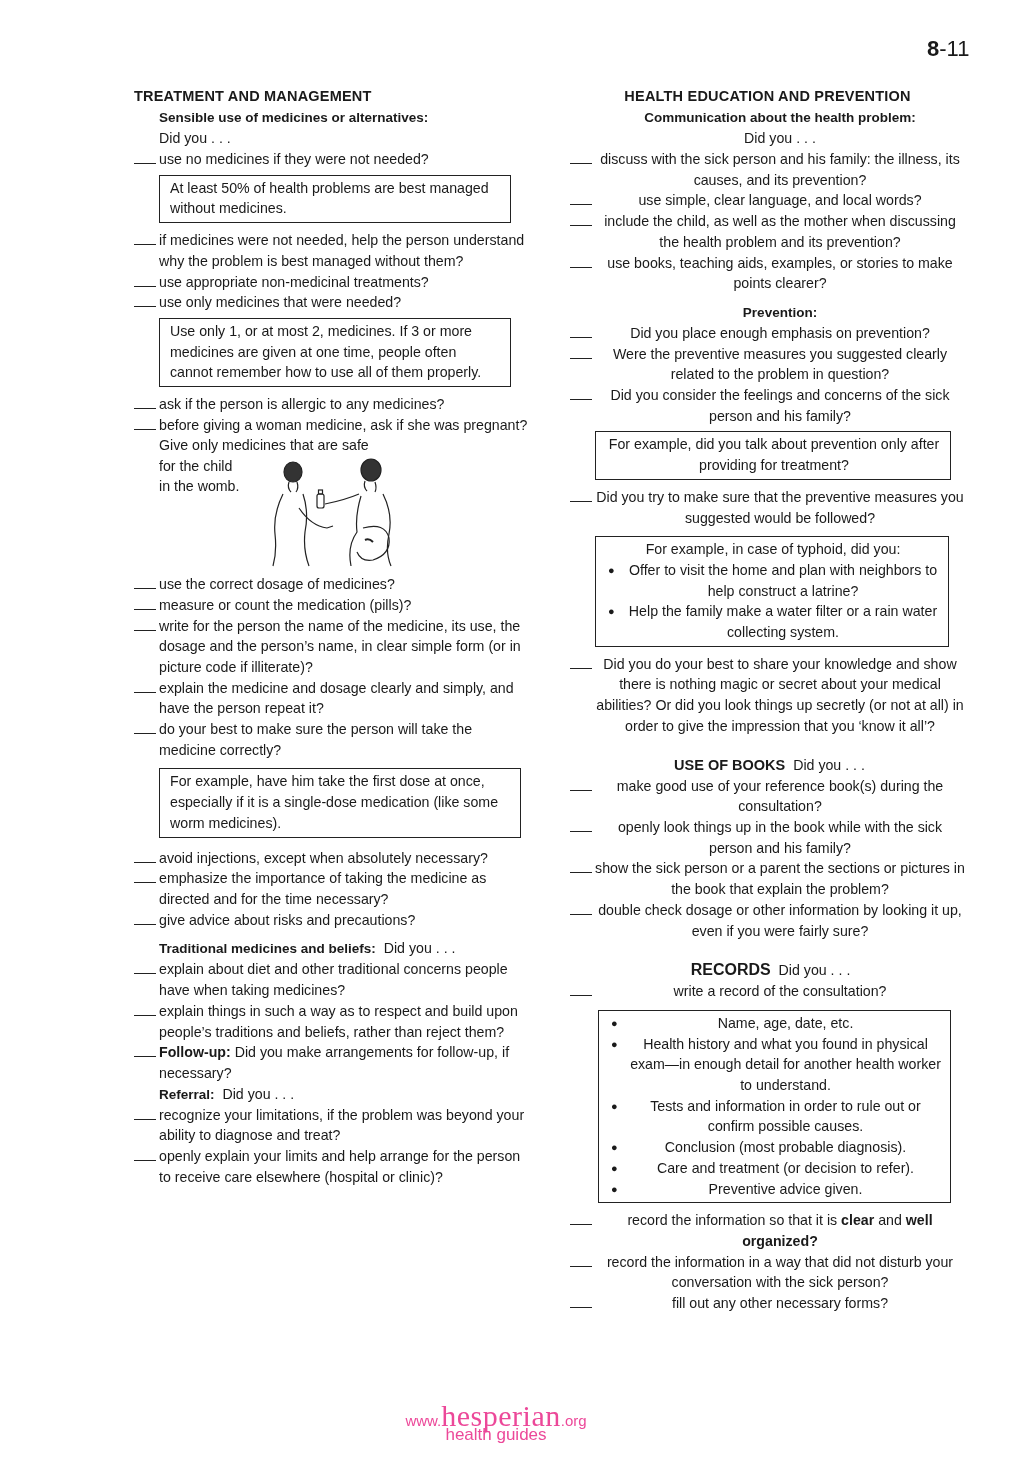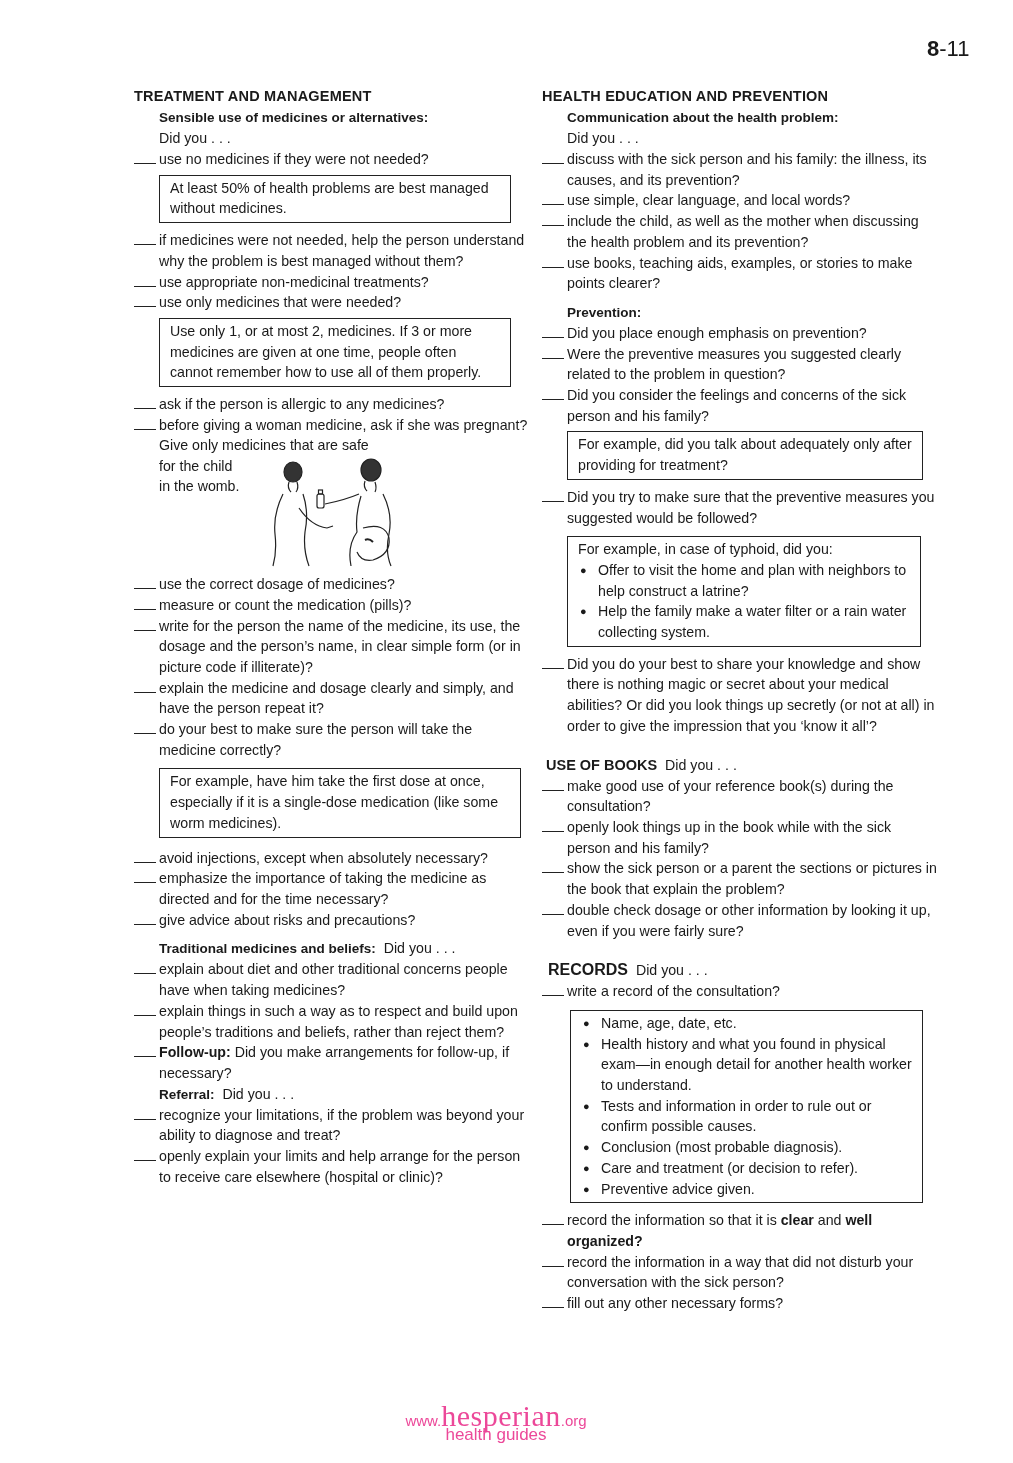--- a/index.html
+++ b/index.html
@@ -2,21 +2,21 @@
 <html><head>
 <meta charset="utf-8">
 <style>
   html, body { margin:0; padding:0; background:#fff; }
   body { width:1013px; height:1463px; position:relative; overflow:hidden;
          font-family:"Liberation Sans", sans-serif; color:#1a1a1a; font-size:14.2px; }
   .page-num { position:absolute; left:927px; top:36px; font-size:22px; }
   .page-num b { font-weight:bold; }
   .col { position:absolute; top:86px; }
   .col.left { left:134px; width:395px; }
-  .col.right { left:542px; width:395px; }
+  .col.right { left:570px; width:395px;text-align:center; }
   .h1 { font-weight:bold; font-size:14.5px; letter-spacing:0.2px; line-height:21px; }
   .h2 { font-weight:bold; font-size:13.5px; line-height:21px; padding-left:25px; }
   .plain { line-height:21px; padding-left:25px; }
   .item { position:relative; line-height:20.7px; padding-left:25px; }
   .item .blank { position:absolute; left:0; top:14px; width:22px; border-bottom:1.2px solid #222; }
   .box { border:1.5px solid #222; margin:5px 0 7px 25px; padding:2px 8px 3px 10px; line-height:20.7px; }
   .box ul { list-style:none; margin:0; padding:0; }
   .box li { position:relative; padding-left:20px; }
   .box li::before { content:"\25CF"; position:absolute; left:2px; top:0; font-size:11px; }
   .gap { height:8px; }
@@ -96,21 +96,21 @@
   <div class="plain">Did you . . .</div>
   <div class="item"><span class="blank"></span><span>discuss with the sick person and his family: the illness, its causes, and its prevention?</span></div>
   <div class="item"><span class="blank"></span><span>use simple, clear language, and local words?</span></div>
   <div class="item"><span class="blank"></span><span>include the child, as well as the mother when discussing the health problem and its prevention?</span></div>
   <div class="item"><span class="blank"></span><span>use books, teaching aids, examples, or stories to make points clearer?</span></div>
   <div class="gap"></div>
   <div class="h2">Prevention:</div>
   <div class="item"><span class="blank"></span><span>Did you place enough emphasis on prevention?</span></div>
   <div class="item"><span class="blank"></span><span>Were the preventive measures you suggested clearly related to the problem in question?</span></div>
   <div class="item"><span class="blank"></span><span>Did you consider the feelings and concerns of the sick person and his family?</span></div>
-  <div class="box" style="margin-right:14px">For example, did you talk about adequately only after providing for treatment?</div>
+  <div class="box" style="margin-right:14px">For example, did you talk about prevention only after providing for treatment?</div>
   <div class="item"><span class="blank"></span><span>Did you try to make sure that the preventive measures you suggested would be followed?</span></div>
   <div class="box" style="margin-right:16px;margin-top:8px">
     <div>For example, in case of typhoid, did you:</div>
     <ul>
       <li>Offer to visit the home and plan with neighbors to help construct a latrine?</li>
       <li>Help the family make a water filter or a rain water collecting system.</li>
     </ul>
   </div>
   <div class="item"><span class="blank"></span><span>Did you do your best to share your knowledge and show there is nothing magic or secret about your medical abilities? Or did you look things up secretly (or not at all) in order to give the impression that you ‘know it all’?</span></div>
   <div class="gap-lg"></div>

